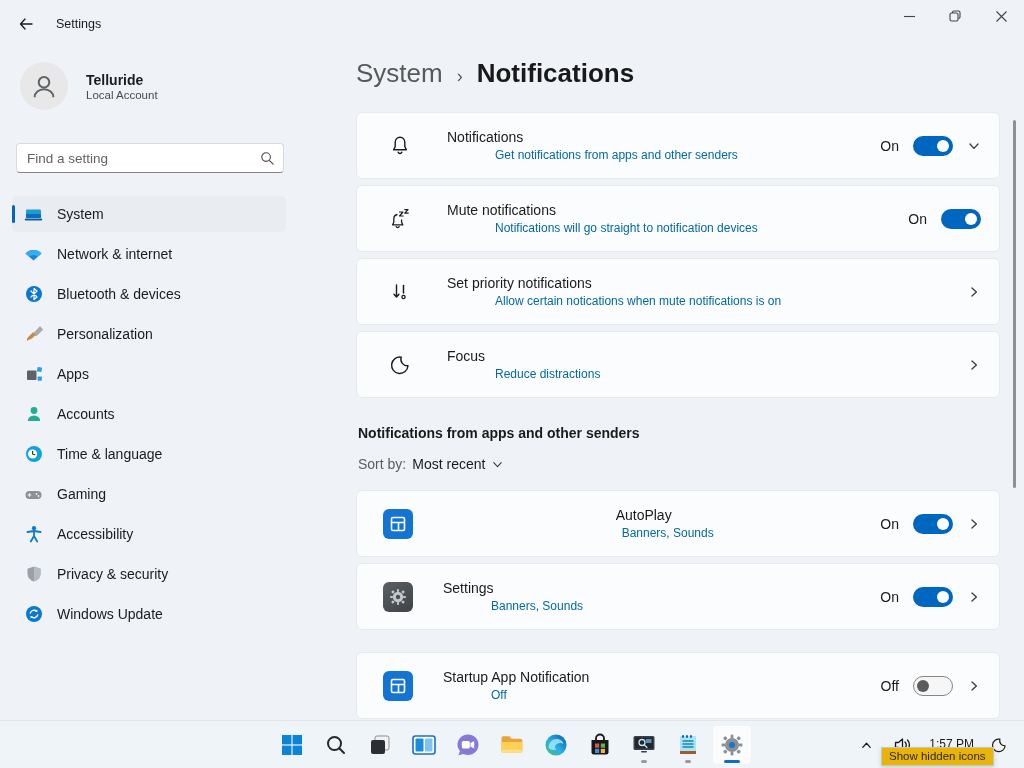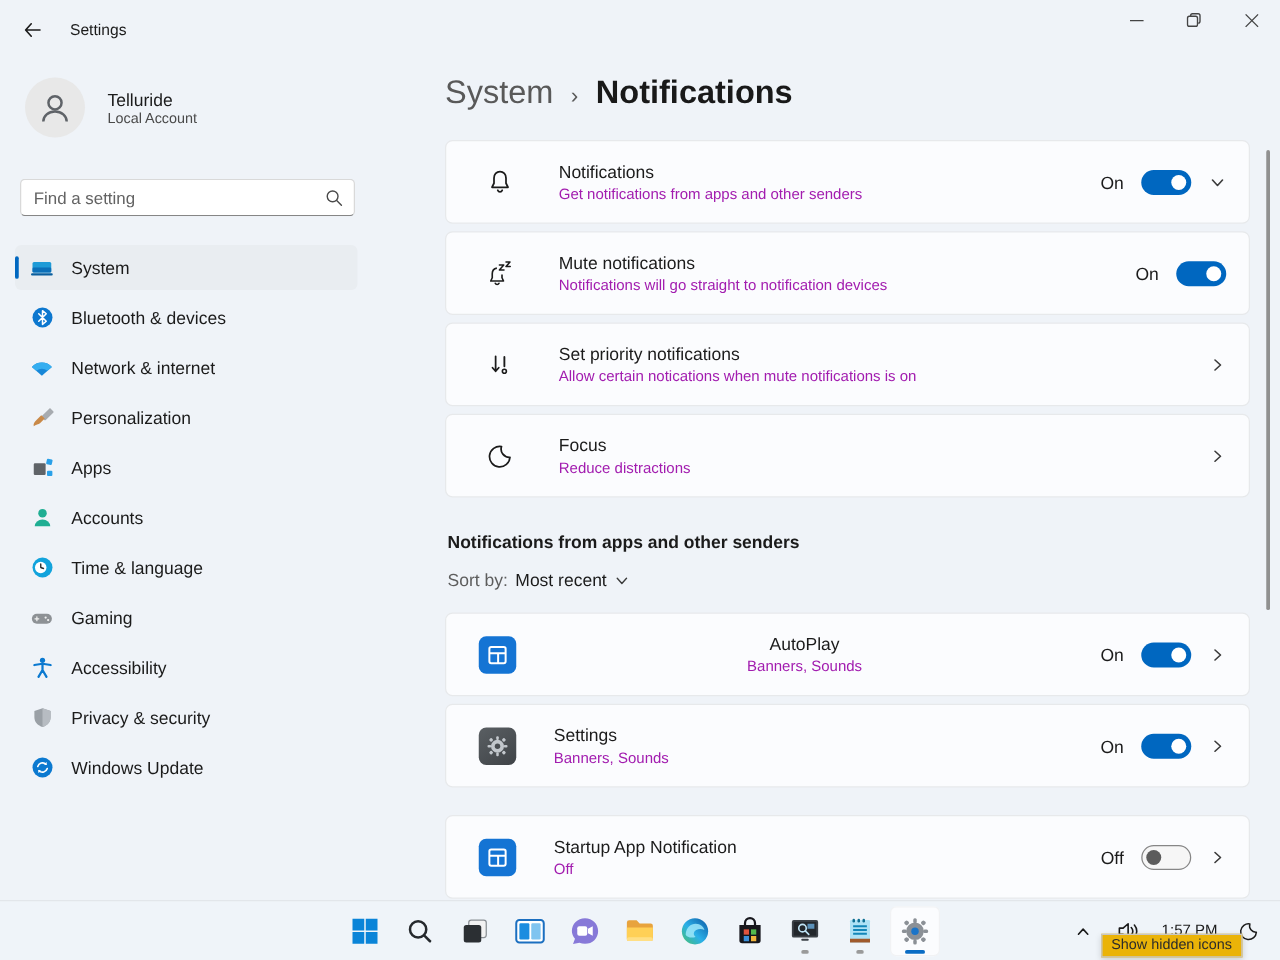--- a/index.html
+++ b/index.html
@@ -10,21 +10,21 @@
   .titlebar { position:absolute; top:0; left:0; width:1024px; height:48px; display:flex; align-items:center; }
   .back-btn { width:40px; height:36px; margin-left:6px; display:flex; align-items:center; justify-content:center; border-radius:4px; cursor:pointer; }
   .app-title { font-size:12.5px; margin-left:10px; }
   .win-controls { position:absolute; right:0; top:0; height:32px; display:flex; }
   .win-btn { width:46px; height:32px; display:flex; align-items:center; justify-content:center; }
 
   
   .sidebar { position:absolute; top:48px; left:0; width:300px; bottom:48px; }
   .profile { position:absolute; top:14px; left:20px; display:flex; align-items:center; gap:18px; }
   .avatar { width:48px; height:48px; border-radius:50%; background:#e8e8e8; display:flex; align-items:center; justify-content:center; }
-  .profile-name { font-size:14px; font-weight:normal; }
+  .profile-name { font-size:14px; font-weight:bold; }
   .profile-type { font-size:11.5px; color:#4a4a4a; margin-top:1px; }
   .searchbox { position:absolute; top:95px; left:16px; width:268px; height:30px; background:#ffffff; border:1px solid #d9d9d9; border-bottom:1px solid #868686; border-radius:4px; display:flex; align-items:center; padding:0 8px 0 10px; }
   .searchbox input { border:none; outline:none; flex:1; font-size:13.5px; font-family:"Liberation Sans",sans-serif; color:#1b1b1b; background:transparent; }
   .searchbox input::placeholder { color:#636363; }
   .nav { position:absolute; top:148px; left:12px; right:14px; }
   .nav-item { position:relative; height:36px; margin-bottom:4px; display:flex; align-items:center; border-radius:5px; cursor:pointer; padding-left:12px; gap:14px; }
   .nav-item.selected { background:#e9edf1; }
   .nav-item.selected::before { content:""; position:absolute; left:0; top:9px; width:3px; height:18px; border-radius:2px; background:#0067c0; }
   .nav-icon { width:19px; height:19px; display:flex; align-items:center; justify-content:center; flex:none; }
   .nav-label { font-size:14px; }
@@ -33,21 +33,21 @@
   .main { position:absolute; top:48px; left:300px; right:0; bottom:48px; }
   .breadcrumb { position:absolute; left:56px; top:10px; display:flex; align-items:baseline; gap:14px; }
   .crumb-parent { font-size:26px; color:#595959; cursor:pointer; }
   .crumb-sep { font-size:18px; color:#595959; }
   .crumb-current { font-size:26px; font-weight:600; color:#191919; }
 
   .card { position:absolute; left:56px; width:644px; height:67px; background:#fbfcfe; border:1px solid #e7e9eb; border-radius:6px; display:flex; align-items:center; padding:0 18px 0 30px; cursor:pointer; }
   .card-icon { width:26px; height:26px; flex:none; margin-right:34px; display:flex; align-items:center; justify-content:center; }
   .card-texts { flex:1; min-width:0; }
   .card-title { font-size:14px; color:#1b1b1b; }
-  .card-sub { font-size:12px; color:#a21caf; margin-top:3px; }
+  .card-sub { font-size:12px; color:#0369a1; margin-top:3px;margin-left:48px; }
   .card-right { display:flex; align-items:center; gap:14px; }
   .state-label { font-size:14px; color:#1b1b1b;margin-left:36px; }
 
   .toggle { width:40px; height:20px; border-radius:10px; position:relative; flex:none; cursor:pointer; }
   .toggle.on { background:#0067c0; }
   .toggle.on .knob { position:absolute; right:4px; top:4px; width:12px; height:12px; border-radius:50%; background:#ffffff; }
   .toggle.off { background:#f6f6f6; border:1px solid #868686; }
   .toggle.off .knob { position:absolute; left:3px; top:3px; width:12px; height:12px; border-radius:50%; background:#5c5c5c; }
 
   .section-heading { position:absolute; left:58px; top:377px; font-size:14px; font-weight:bold; color:#1b1b1b; }
@@ -136,36 +136,36 @@
             <rect x="2" y="4.5" width="15" height="8.5" rx="1.2" fill="#1e9bd7"></rect>
             <rect x="2" y="9" width="15" height="4" rx="1" fill="#0b6fb8"></rect>
             <rect x="0.8" y="13.6" width="17.4" height="1.8" rx="0.9" fill="#0a5f9e"></rect>
           </svg>
       </span>
       <span class="nav-label">System</span>
     </div>
 
     <div class="nav-item">
       <span class="nav-icon">
-        <svg width="18" height="18" viewBox="0 0 18 18">
-            <circle cx="9" cy="9" r="8" fill="#0c77cf"></circle>
-            <path d="M6 6 L12 12 L9 14.5 V3.5 L12 6 L6 12" fill="none" stroke="#ffffff" stroke-width="1.2" stroke-linejoin="round" stroke-linecap="round"></path>
-          </svg>
-      </span>
-      <span class="nav-label">Bluetooth &amp; devices</span>
-    </div>
-
-    <div class="nav-item">
-      <span class="nav-icon">
         <svg width="19" height="19" viewBox="0 0 19 19">
             <path d="M1.5 8.5 A11 11 0 0 1 17.5 8.5 L9.5 15.5 Z" fill="#1787d8"></path>
             <path d="M1.5 8.5 A11 11 0 0 1 17.5 8.5 L14 11.5 A8 8 0 0 0 5 11.5 Z" fill="#35aef0"></path>
           </svg>
       </span>
       <span class="nav-label">Network &amp; internet</span>
+    </div>
+
+    <div class="nav-item">
+      <span class="nav-icon">
+        <svg width="18" height="18" viewBox="0 0 18 18">
+            <circle cx="9" cy="9" r="8" fill="#0c77cf"></circle>
+            <path d="M6 6 L12 12 L9 14.5 V3.5 L12 6 L6 12" fill="none" stroke="#ffffff" stroke-width="1.2" stroke-linejoin="round" stroke-linecap="round"></path>
+          </svg>
+      </span>
+      <span class="nav-label">Bluetooth &amp; devices</span>
     </div>
 
     <div class="nav-item">
       <span class="nav-icon">
         <svg width="19" height="19" viewBox="0 0 19 19">
             <path d="M10.5 8.5 L16 3 L17.5 4.5 L12 10" stroke="#a7abb0" stroke-width="2.4" fill="none" stroke-linecap="round"></path>
             <path d="M11.8 9.8 L8 13.6 C7 14.6 4.5 14.5 3 16 C2.5 14 3.5 12.5 5.2 11 L9 7.2 Z" fill="#c98948"></path>
           </svg>
       </span>
       <span class="nav-label">Personalization</span>

